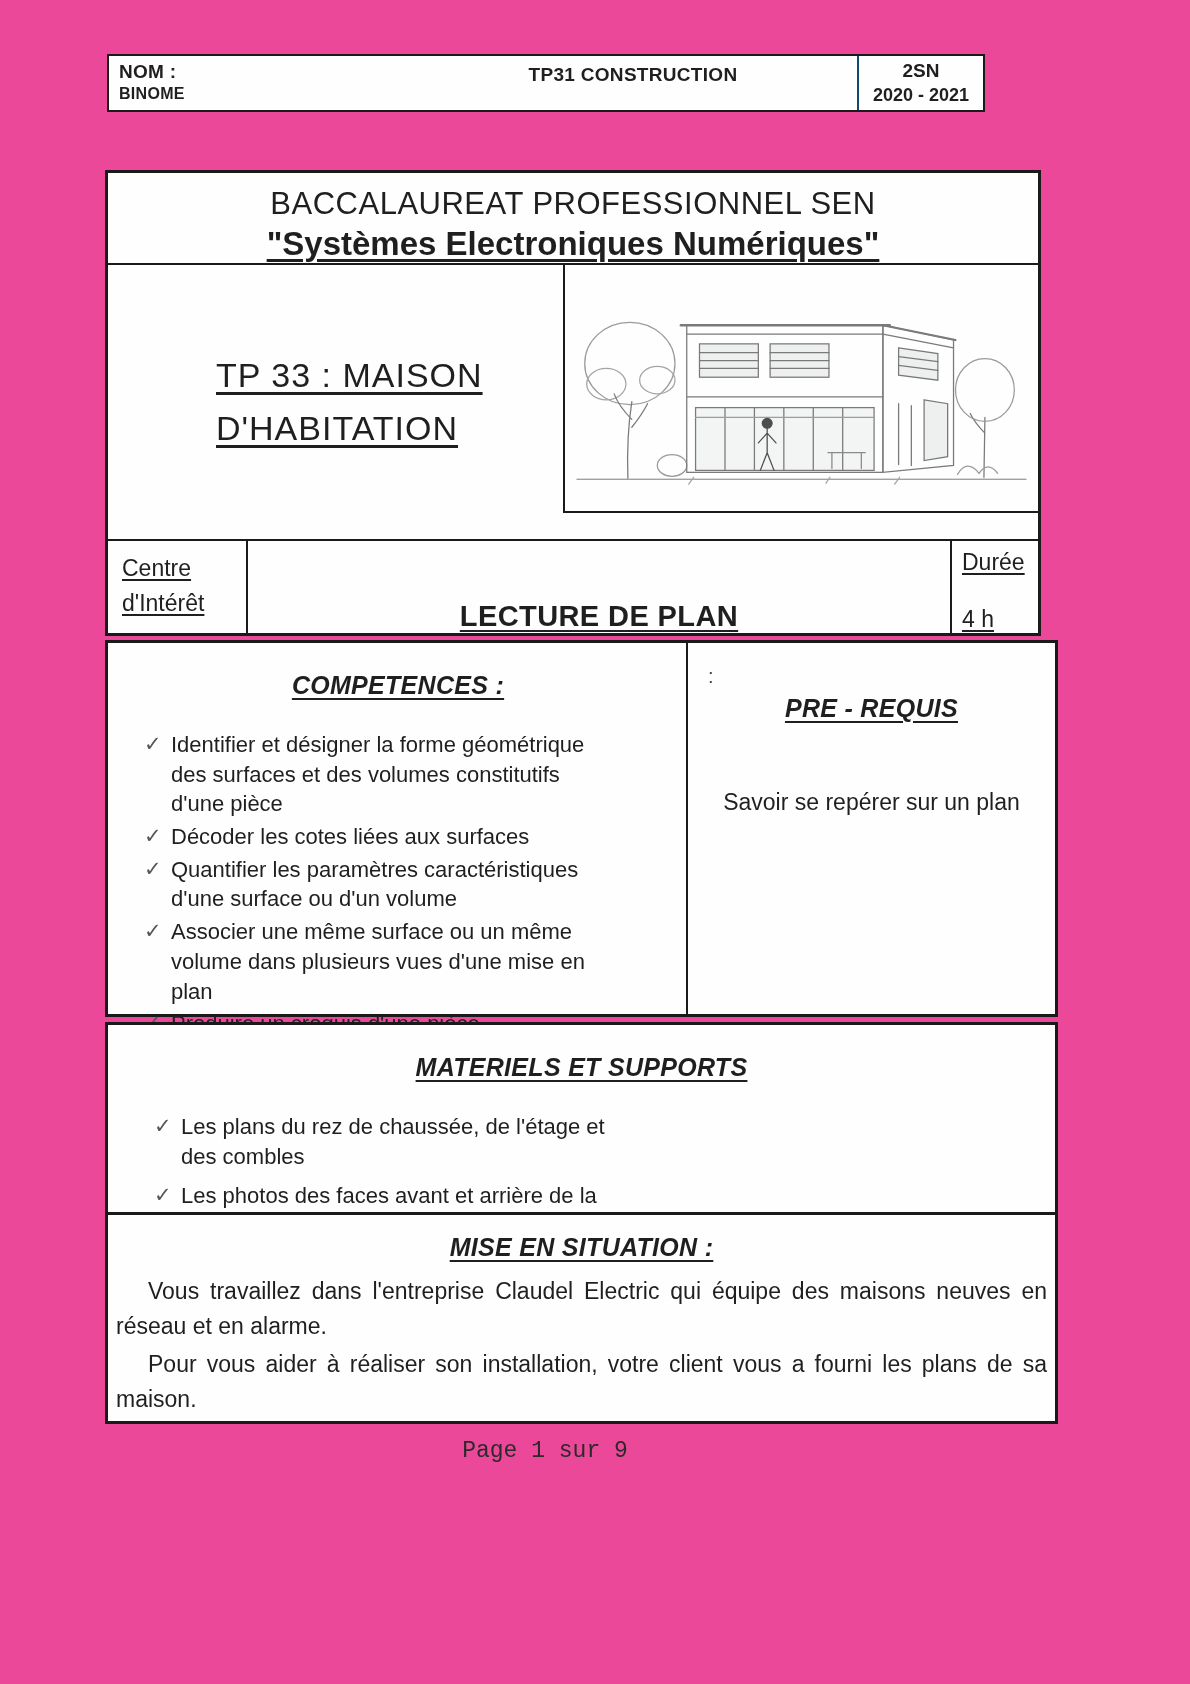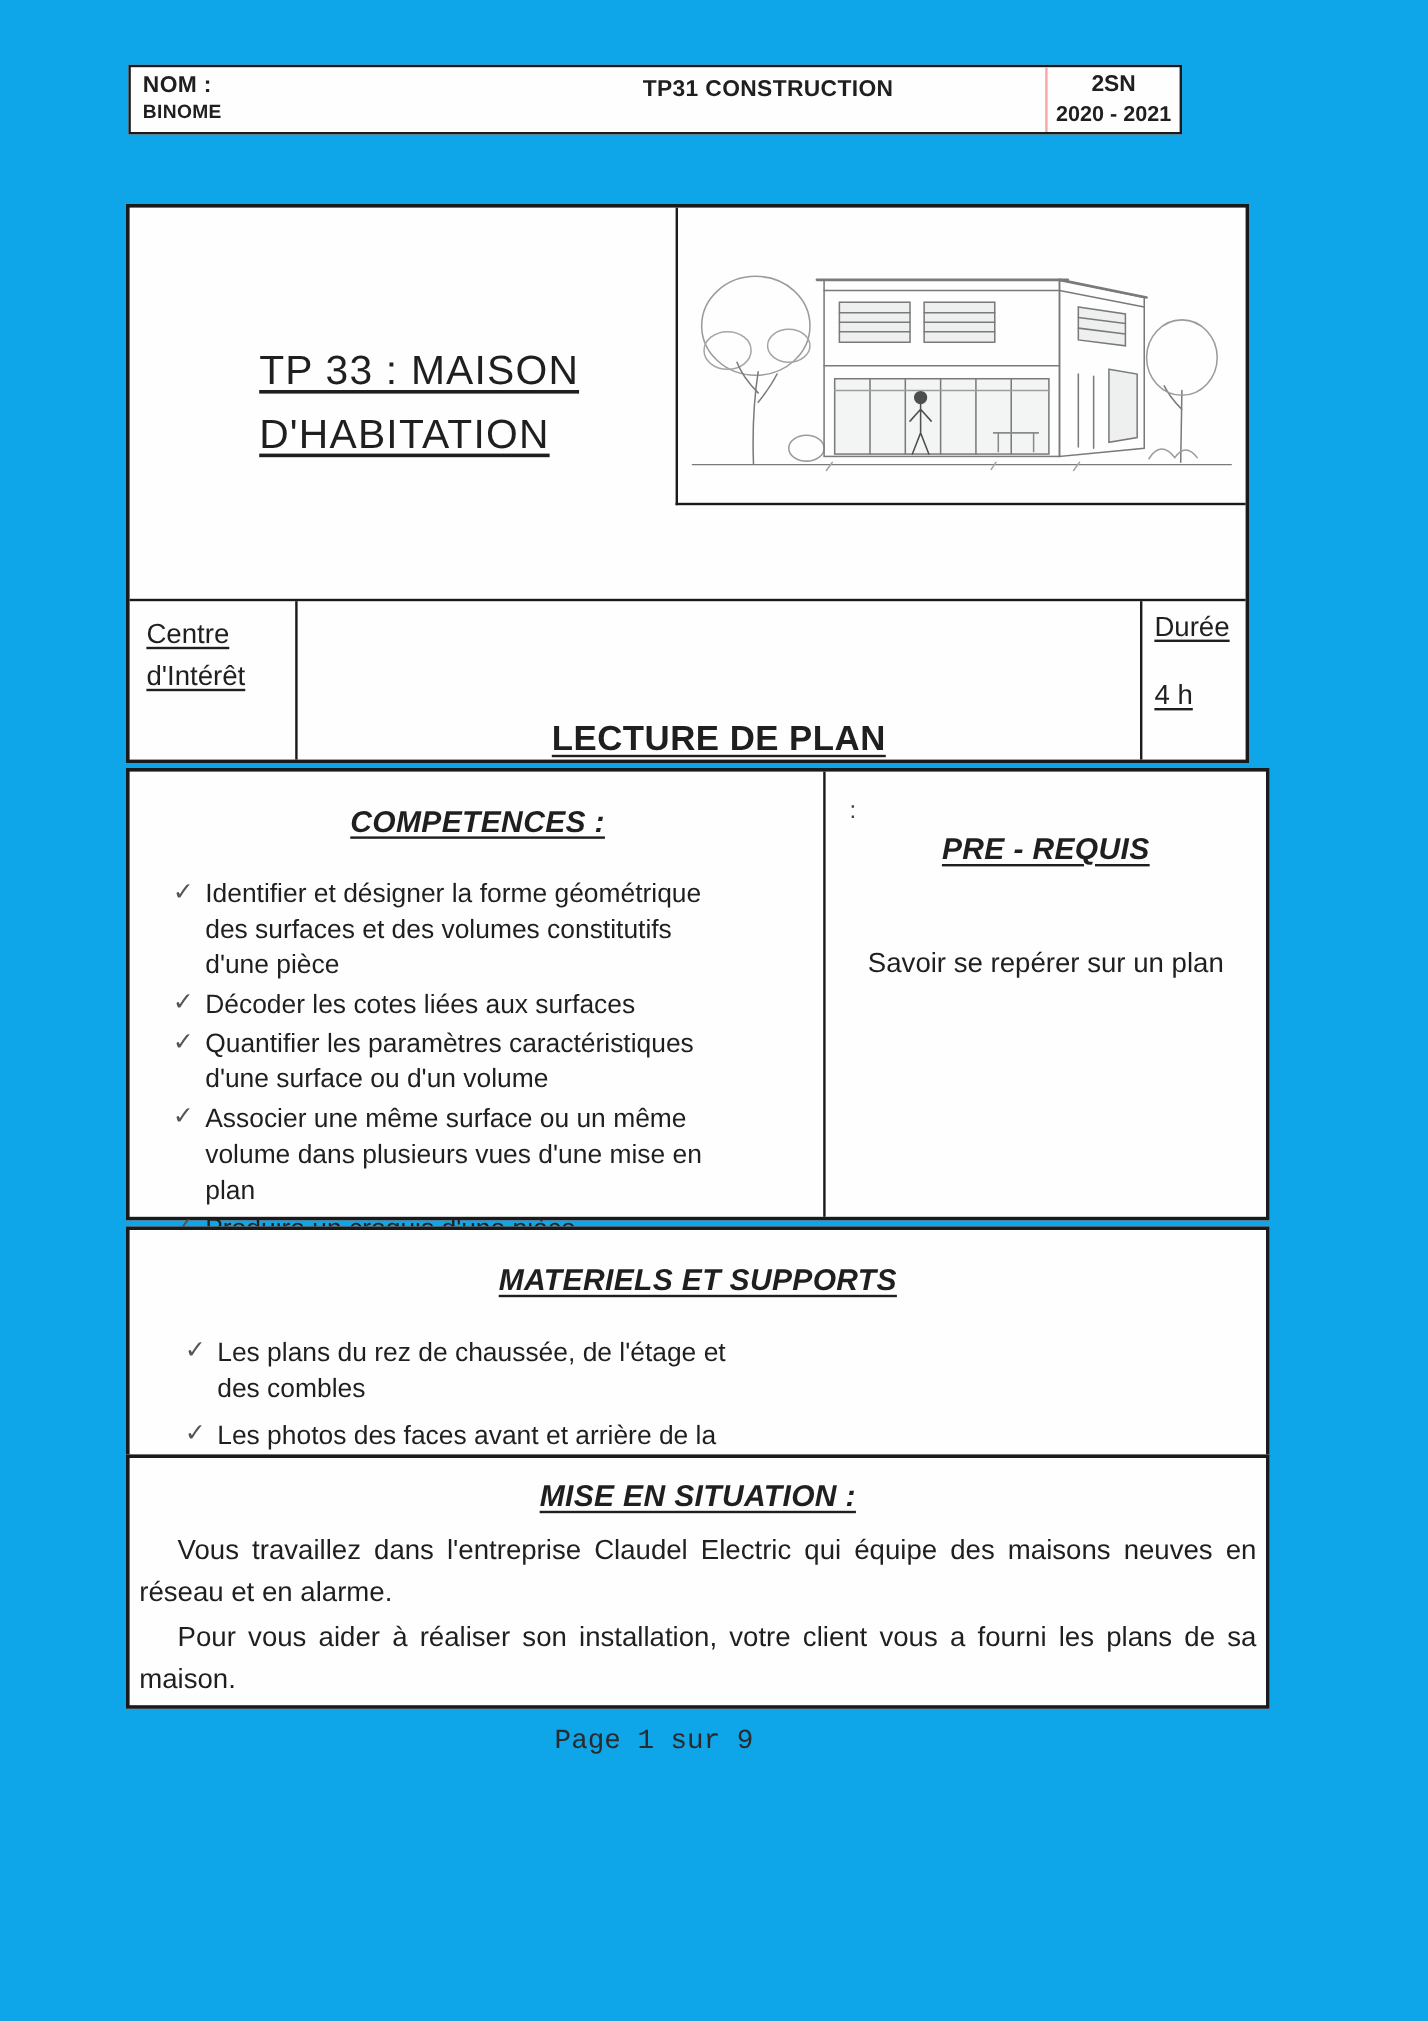--- a/index.html
+++ b/index.html
@@ -1,38 +1,38 @@
 <!DOCTYPE html>
 <html><head>
 <meta charset="utf-8">
 <style>
   * { box-sizing: border-box; margin: 0; padding: 0; }
   html, body { background: #e9e9e9; }
   .page {
     position: relative;
     width: 1190px; height: 1684px;
     margin: 0 auto;
-    background: #0ea5e9;
+    background: #ec4899;
     font-family: "Liberation Sans", sans-serif;
     color: #1f1f1f;
     overflow: hidden;
   }
 
   
   .header-box {
     position: absolute; left: 107px; top: 54px;
     width: 878px; height: 58px;
     border: 2px solid #1a1a1a;
     display: flex; background: #fefefe;
   }
   .header-left { width: 300px; padding: 5px 0 0 10px; }
   .header-left .nom { font-weight: bold; font-size: 19px; letter-spacing: .3px; }
   .header-left .binome { font-weight: bold; font-size: 16px; margin-top: 2px; letter-spacing: .3px; }
   .header-center { flex: 1; text-align: center; font-weight: bold; font-size: 19px; padding-top: 8px; letter-spacing: .3px; }
-  .header-right { width: 112px; border-left: 2px solid #fca5a5; text-align: center; font-weight: bold; padding-top: 4px; }
+  .header-right { width: 126px; border-left: 2px solid #0c4a6e; text-align: center; font-weight: bold; padding-top: 4px; }
   .header-right .cls { font-size: 19px; }
   .header-right .yr  { font-size: 18px; margin-top: 3px; }
 
   
   .box {
     position: absolute; left: 105px;
     border: 3px solid #1a1a1a;
     background: #fefefe;
   }
 
@@ -92,20 +92,24 @@
       <div class="binome">BINOME</div>
     </div>
     <div class="header-center">TP31 CONSTRUCTION</div>
     <div class="header-right">
       <div class="cls">2SN</div>
       <div class="yr">2020 - 2021</div>
     </div>
   </div>
 
   <div class="box" id="box1">
+    <div class="title-sec">
+      <div class="bac-line">BACCALAUREAT PROFESSIONNEL SEN</div>
+      <div class="sub-line">"Systèmes Electroniques Numériques"</div>
+    </div>
     <div class="mid-row">
       <div class="tp-cell">
         <div class="tp-line">TP 33 : MAISON</div>
         <div class="tp-line">D'HABITATION</div>
       </div>
       <div class="house-cell">
         <svg viewBox="0 0 470 240" preserveAspectRatio="xMidYMid meet">
           <g fill="none" stroke="#7a7a7a" stroke-width="1.3" stroke-linecap="round">
             <path d="M6 213 H464" stroke-width="1"></path>
             <ellipse cx="60" cy="95" rx="46" ry="42" stroke="#9b9b9b"></ellipse>

